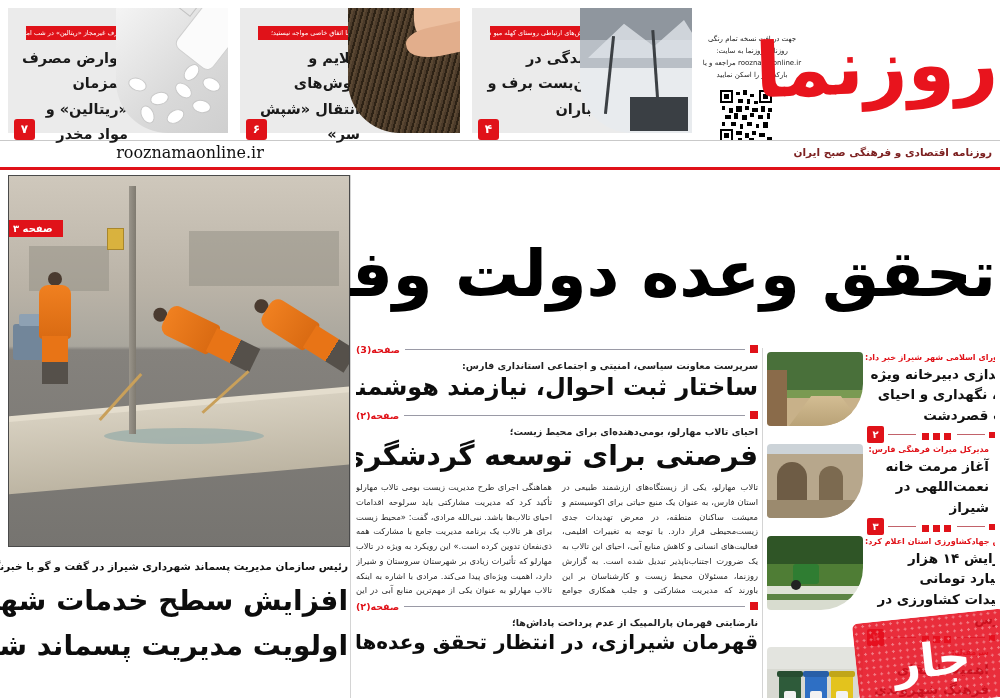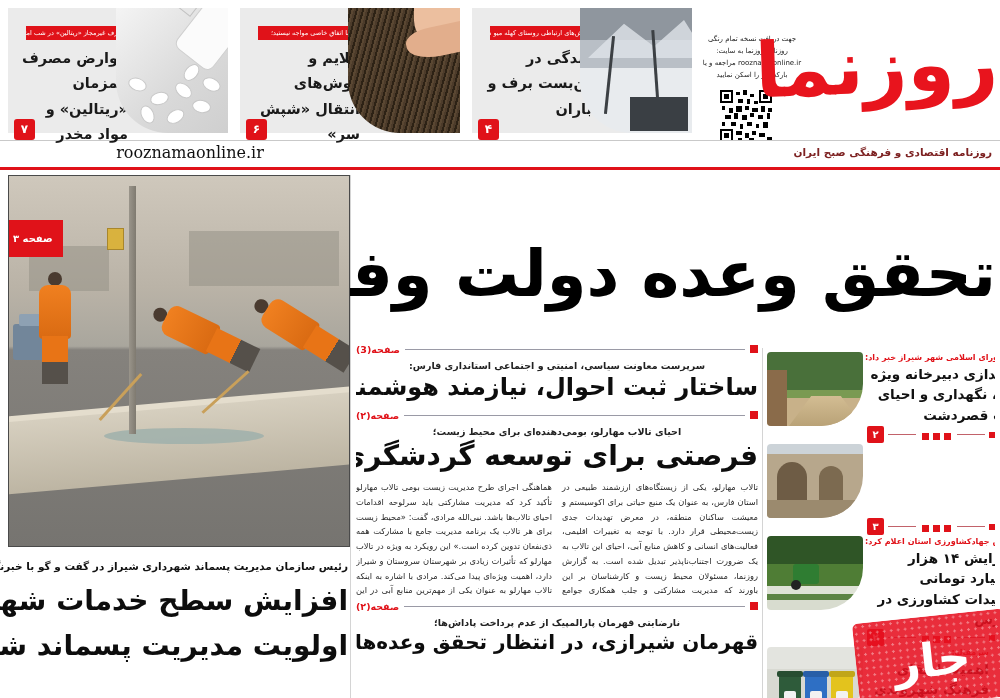--- a/index.html
+++ b/index.html
@@ -73,32 +73,32 @@
   .worker .head{width:14px;height:14px;border-radius:50%;background:#4a3b30;top:0;left:9px;}
   .worker .torso{width:32px;height:54px;background:linear-gradient(#f08020,#d96a12);border-radius:9px 9px 4px 4px;top:13px;left:0;}
   .worker .legs{width:26px;height:48px;top:64px;left:3px;background:linear-gradient(#e87416 0 55%,#55504a 55%);}
   .w1{left:30px;top:96px;}
   .w2{left:138px;top:150px;transform:rotate(-64deg);}
   .w3{left:238px;top:140px;transform:rotate(-58deg);}
   .broom{position:absolute;width:3px;height:62px;background:#c9a05a;}
   .b1{left:110px;top:190px;transform:rotate(42deg);}
   .b2{left:215px;top:185px;transform:rotate(48deg);}
   .photo-tab{position:absolute;top:44px;left:-6px;background:#e01219;color:#fff;font-size:10px;font-weight:bold;
-    padding:13px 10px;direction:rtl;z-index:5;}
+    padding:3px 10px;direction:rtl;z-index:5;}
   .photostory{position:absolute;top:552px;left:8px;width:340px;height:146px;text-align:center;direction:rtl;}
   .photostory .pk{font-size:10.5px;font-weight:bold;color:#111;margin:8px 0 6px;white-space:nowrap;}
   .photostory .ph{font-size:28px;font-weight:bold;color:#0d0d0d;line-height:1.62;white-space:nowrap;}
 
   
   .midcol{position:absolute;top:340px;left:356px;width:402px;height:358px;overflow:hidden;direction:rtl;}
   .mdivider{display:flex;align-items:center;direction:ltr;height:12px;margin:3px 0;}
   .mdivider .dlabel{color:#e01219;font-size:9.5px;font-weight:bold;direction:rtl;white-space:nowrap;}
   .mdivider .dline{flex:1;height:1px;background:#9a9aa6;margin:0 5px;}
   .mdivider .dsq{width:8px;height:8px;background:#e01219;}
-  .mk{font-size:9.5px;font-weight:bold;text-align:center;color:#222;margin:5px 0 2px;white-space:nowrap;}
+  .mk{font-size:9.5px;font-weight:bold;text-align:right;color:#222;margin:5px 0 2px;white-space:nowrap;}
   .mh{font-weight:bold;text-align:center;color:#0d0d0d;white-space:nowrap;}
   .mh1{font-size:24px;margin:2px 0 8px;}
   .mh2{font-size:28px;margin:2px 0 8px;}
   .mh3{font-size:20px;margin:2px 0 6px;}
   .body2col{display:flex;gap:10px;font-size:8.3px;line-height:1.78;text-align:justify;color:#2a2a2a;height:116px;overflow:hidden;margin-bottom:4px;}
   .body2col div{flex:1;}
 
   
   .sidecol{position:absolute;top:352px;left:767px;width:228px;height:346px;overflow:hidden;}
   .sitem .srow{display:flex;}
@@ -340,20 +340,24 @@
       </div>
     </div>
 
     <div class="sitem">
       <div class="srow">
         <div class="simg img-house">
           <div class="arch"></div>
             <div class="arch2"></div>
             <div class="floor"></div>
         </div>
+        <div class="stext">
+          <div class="skicker">مدیرکل میراث فرهنگی فارس:</div>
+          <div class="stitle">آغاز مرمت خانه نعمت‌اللهی در شیراز</div>
+        </div>
       </div>
       <div class="sdiv">
         <span class="sp"></span>
         <span class="sbadge">۳</span>
         <span class="dline"></span>
           <span class="dsq3"><i></i><i></i><i></i></span>
           <span class="dline"></span>
           <span class="esq"></span>
       </div>
     </div>

